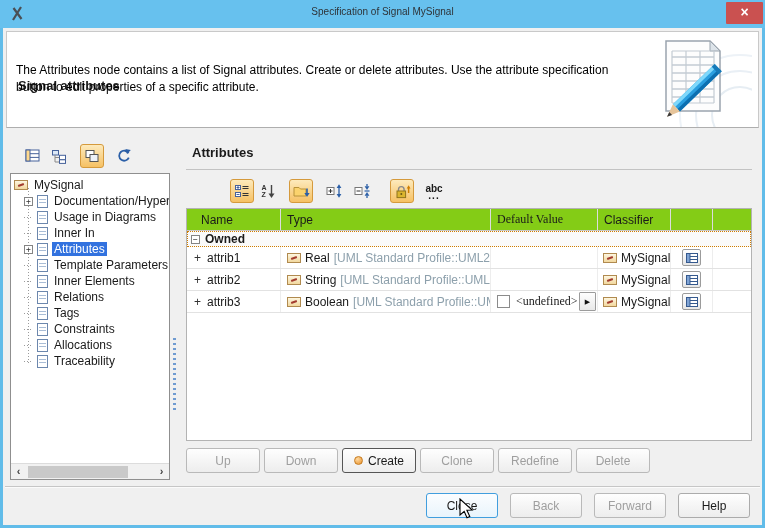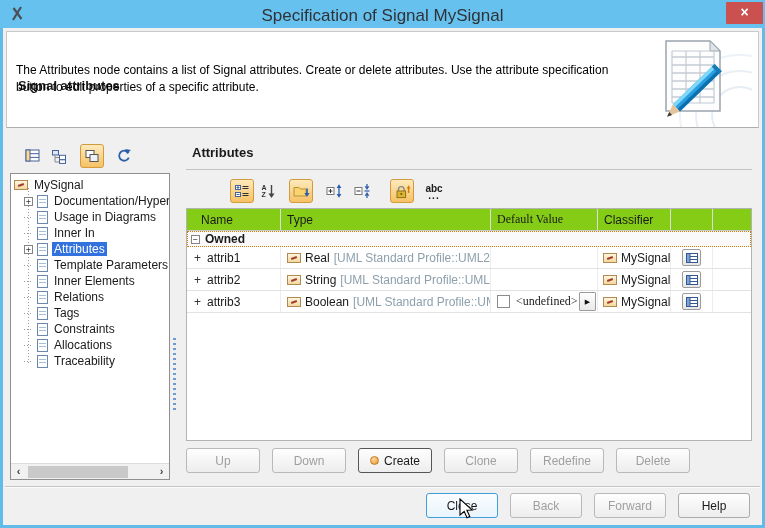--- a/index.html
+++ b/index.html
@@ -5,21 +5,21 @@
   * { box-sizing: border-box; margin: 0; padding: 0; }
   html,body { background:#d8d8d8; }
   .window {
     position: relative; width: 765px; height: 528px;
     background: #61bce9; overflow: hidden;
     font-family: "Liberation Sans", sans-serif; font-size: 12px; color: #1a1a1a;
   }
   
   .titlebar { position:absolute; top:0; left:0; right:0; height:28px; background:#67c1ee; }
   .titlebar .logo { position:absolute; left:10px; top:6px; }
-  .titlebar .title { position:absolute; left:0; right:0; top:6px; text-align:center; font-size:17px; color:#2e3338; }
+  .titlebar .title { position:absolute; left:0; right:0; top:6px; text-align:center; font-size:10px; color:#2e3338; }
   .closebtn { position:absolute; top:2px; right:2px; width:37px; height:22px; background:#ca5150; color:#fff;
     font-size:14px; font-weight:bold; text-align:center; line-height:21px; border-radius:1px; cursor:default; }
   
   .content { position:absolute; top:28px; left:3px; right:3px; bottom:3px; background:#f0f0f0; }
   
   .hdr { position:absolute; left:3px; top:3px; width:753px; height:97px; background:#fff;
     border:1px solid #c9c9c9; border-bottom:1px solid #aeaeae; overflow:hidden; }
   .hdr-title { position:absolute; left:11px; top:10px; font-size:13px; font-weight:bold;margin-top:36px; }
   .hdr-desc { position:absolute; left:9px; top:30px; width:620px; line-height:17px; color:#000000; }
   .hdr-art { position:absolute; right:6px; top:1px; }
@@ -90,21 +90,21 @@
   .gridbtn { width:19px; height:17px; border:1px solid #9b9b9b; border-radius:2px;
     background:linear-gradient(#ffffff,#e7e7e7); display:flex; align-items:center; justify-content:center; }
   
   .btn { height:25px; width:74px; background:linear-gradient(#fefefe,#ededed); border:1px solid #ababab;
     border-radius:3px; font-family:"Liberation Sans",sans-serif; font-size:12px; color:#1a1a1a;
     display:flex; align-items:center; justify-content:center; }
   .btn.dis { color:#9f9f9f; border-color:#b9b9b9; }
   .btn.create { border-color:#565656; }
   .dot { width:9px; height:9px; border-radius:50%; border:1px solid #c57b20;
     background:radial-gradient(circle at 35% 30%, #ffd9a0, #e8912a); margin-right:5px; flex:none; }
-  .editrow { position:absolute; left:183px; top:420px; display:flex; gap:12px; }
+  .editrow { position:absolute; left:183px; top:420px; display:flex; gap:4px; }
   .fsep { position:absolute; left:2px; right:2px; top:458px; height:2px;
     border-top:1px solid #c6c6c6; border-bottom:1px solid #fbfbfb; }
   .footer { position:absolute; top:465px; right:12px; display:flex; gap:12px; }
   .btn.fbtn { width:72px; }
   .btn.focus { border-color:#419ede; background:linear-gradient(#fbfdff,#e9f4fc); }
   .cursor { position:absolute; left:452px; top:470px; z-index:5; }
 </style>
 </head>
 <body>
 

